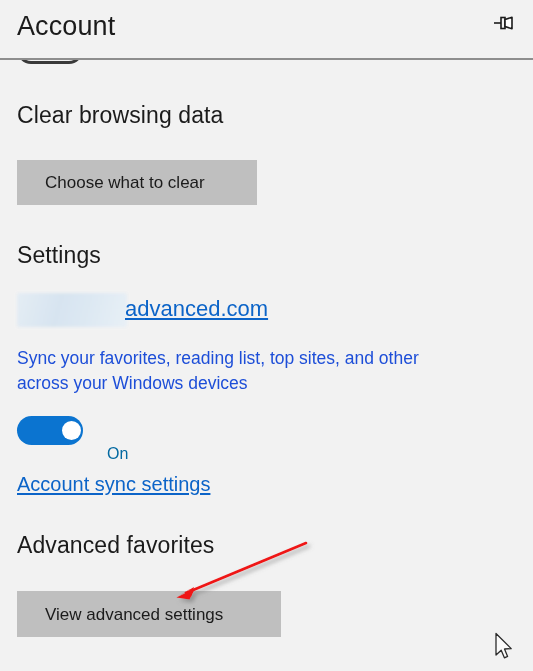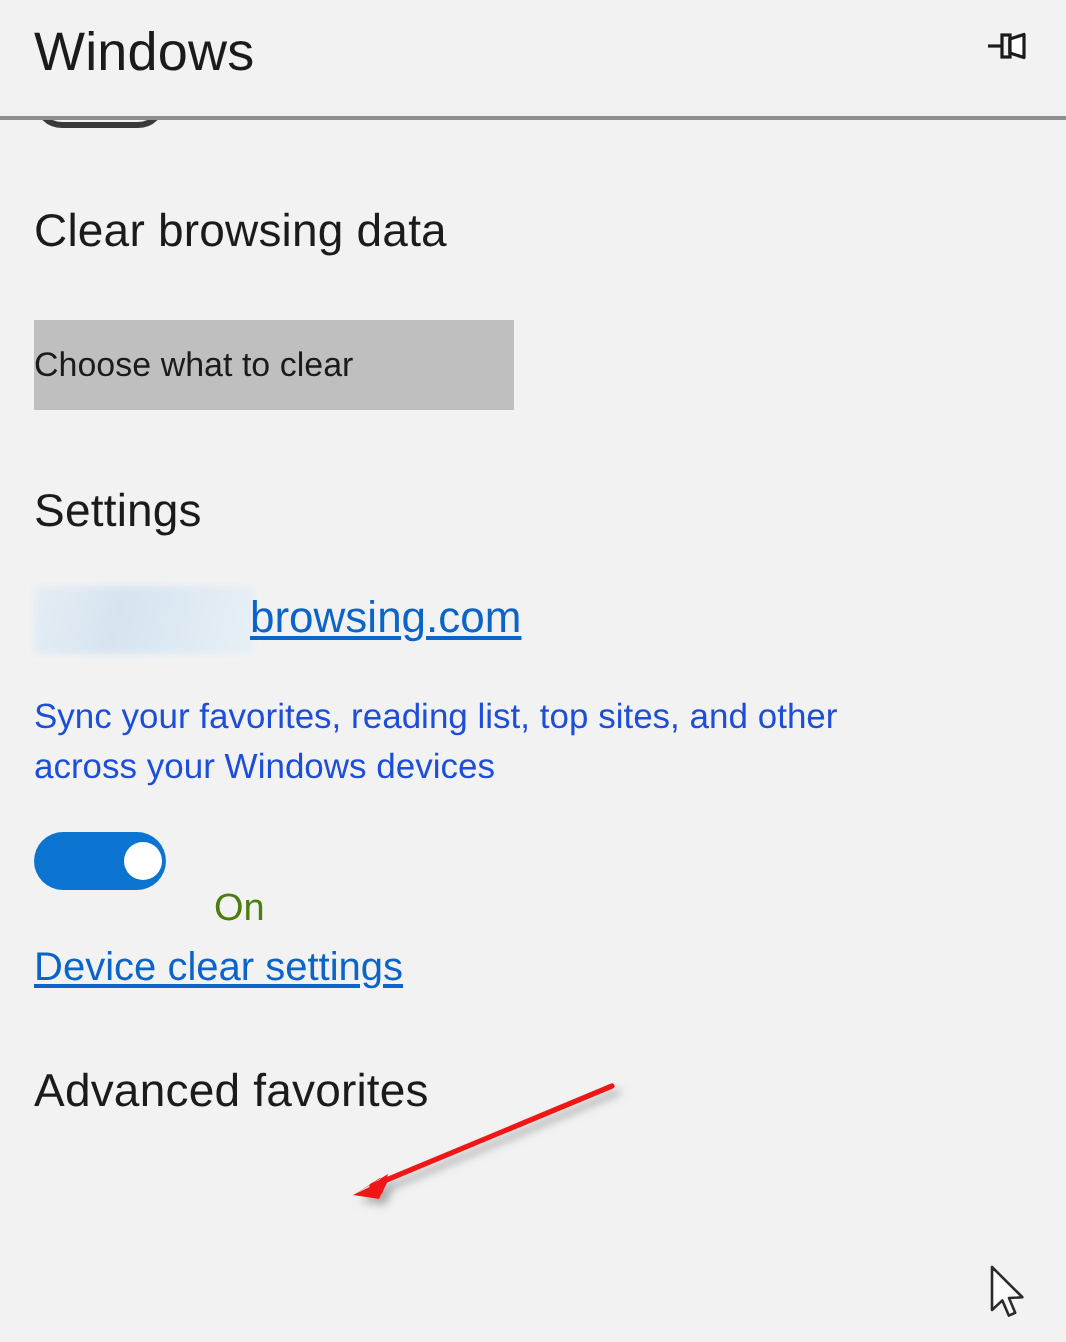--- a/index.html
+++ b/index.html
@@ -99,21 +99,21 @@
   .flat-button {
     position: absolute;
     left: 17px;
     background: #bfbfbf;
     border: 0;
     color: #1b1b1b;
     font-family: "Liberation Sans", sans-serif;
     font-size: 17px;
     line-height: 1;
     text-align: right;
-    padding: 0 0;
+    padding: 0 28px;
     cursor: pointer;
     box-sizing: border-box;
     display: flex;
     align-items: center;
   }
 
   #btn-choose-clear {
     top: 100px;
     width: 240px;
     height: 45px;
@@ -191,22 +191,22 @@
     position: absolute;
     top: 5px;
     left: 45px;
     width: 19px;
     height: 19px;
     border-radius: 50%;
     background: #ffffff;
   }
   .toggle-label {
     margin-left: 24px;
-    font-size: 19px;
-    color: #4d7c0f;
+    font-size: 16px;
+    color: #0369a1;
     line-height: 1;
     margin-top: 48px;
   }
 
   .inline-link {
     position: absolute;
     left: 17px;
     top: 410px;
     font-size: 20px;
     line-height: 28px;
@@ -238,21 +238,21 @@
     top: 632px;
     width: 22px;
     height: 30px;
     pointer-events: none;
   }
 </style>
 </head>
 <body>
 
 <div class="pane-header">
-  <div class="pane-title">Windows</div>
+  <div class="pane-title">Account</div>
 
   <button class="pin-button">
     <span>
       <svg width="22" height="18" viewBox="0 0 22 18" aria-hidden="true">
         <line x1="1" y1="9" x2="8" y2="9" stroke="#1b1b1b" stroke-width="1.6"></line>
         <rect x="8" y="3.5" width="4" height="11" fill="none" stroke="#1b1b1b" stroke-width="1.6"></rect>
         <path d="M12 5.5 L19 3.2 L19 14.8 L12 12.5 Z" fill="#ffffff" stroke="#1b1b1b" stroke-width="1.6" stroke-linejoin="round"></path>
       </svg>
     </span>
   </button>
@@ -264,36 +264,37 @@
   <div class="clipped-control"></div>
 
   <div class="section-heading" id="heading-clear">Clear browsing data</div>
 
   <button class="flat-button" id="btn-choose-clear">Choose what to clear</button>
 
   <div class="section-heading" id="heading-account">Settings</div>
 
   <div class="account-row">
     <div class="redaction-blur"></div>
-    <a class="account-link" href="#">browsing.com</a>
+    <a class="account-link" href="#">advanced.com</a>
   </div>
 
   <div class="body-text">Sync your favorites, reading list, top sites, and other settings across your Windows devices</div>
 
   <div class="toggle-row">
     <button class="toggle-switch">
       <span class="toggle-knob"></span>
     </button>
     <span class="toggle-label">On</span>
   </div>
 
-  <a class="inline-link" href="#">Device clear settings</a>
+  <a class="inline-link" href="#">Account sync settings</a>
 
   <div class="section-heading" id="heading-advanced">Advanced favorites</div>
 
+  <button class="flat-button" id="btn-view-advanced">View advanced settings</button>
 </div>
 
 <svg class="annotation-arrow" aria-hidden="true">
   <defs>
     <filter id="arrowShadow" x="-50%" y="-50%" width="200%" height="200%">
       <feDropShadow dx="3" dy="3" stdDeviation="2.2" flood-color="#6e6e6e" flood-opacity="0.55"></feDropShadow>
     </filter>
   </defs>
   <g filter="url(#arrowShadow)">
     <line x1="306" y1="543" x2="186" y2="593" stroke="#ef1717" stroke-width="2.6" stroke-linecap="round"></line>

